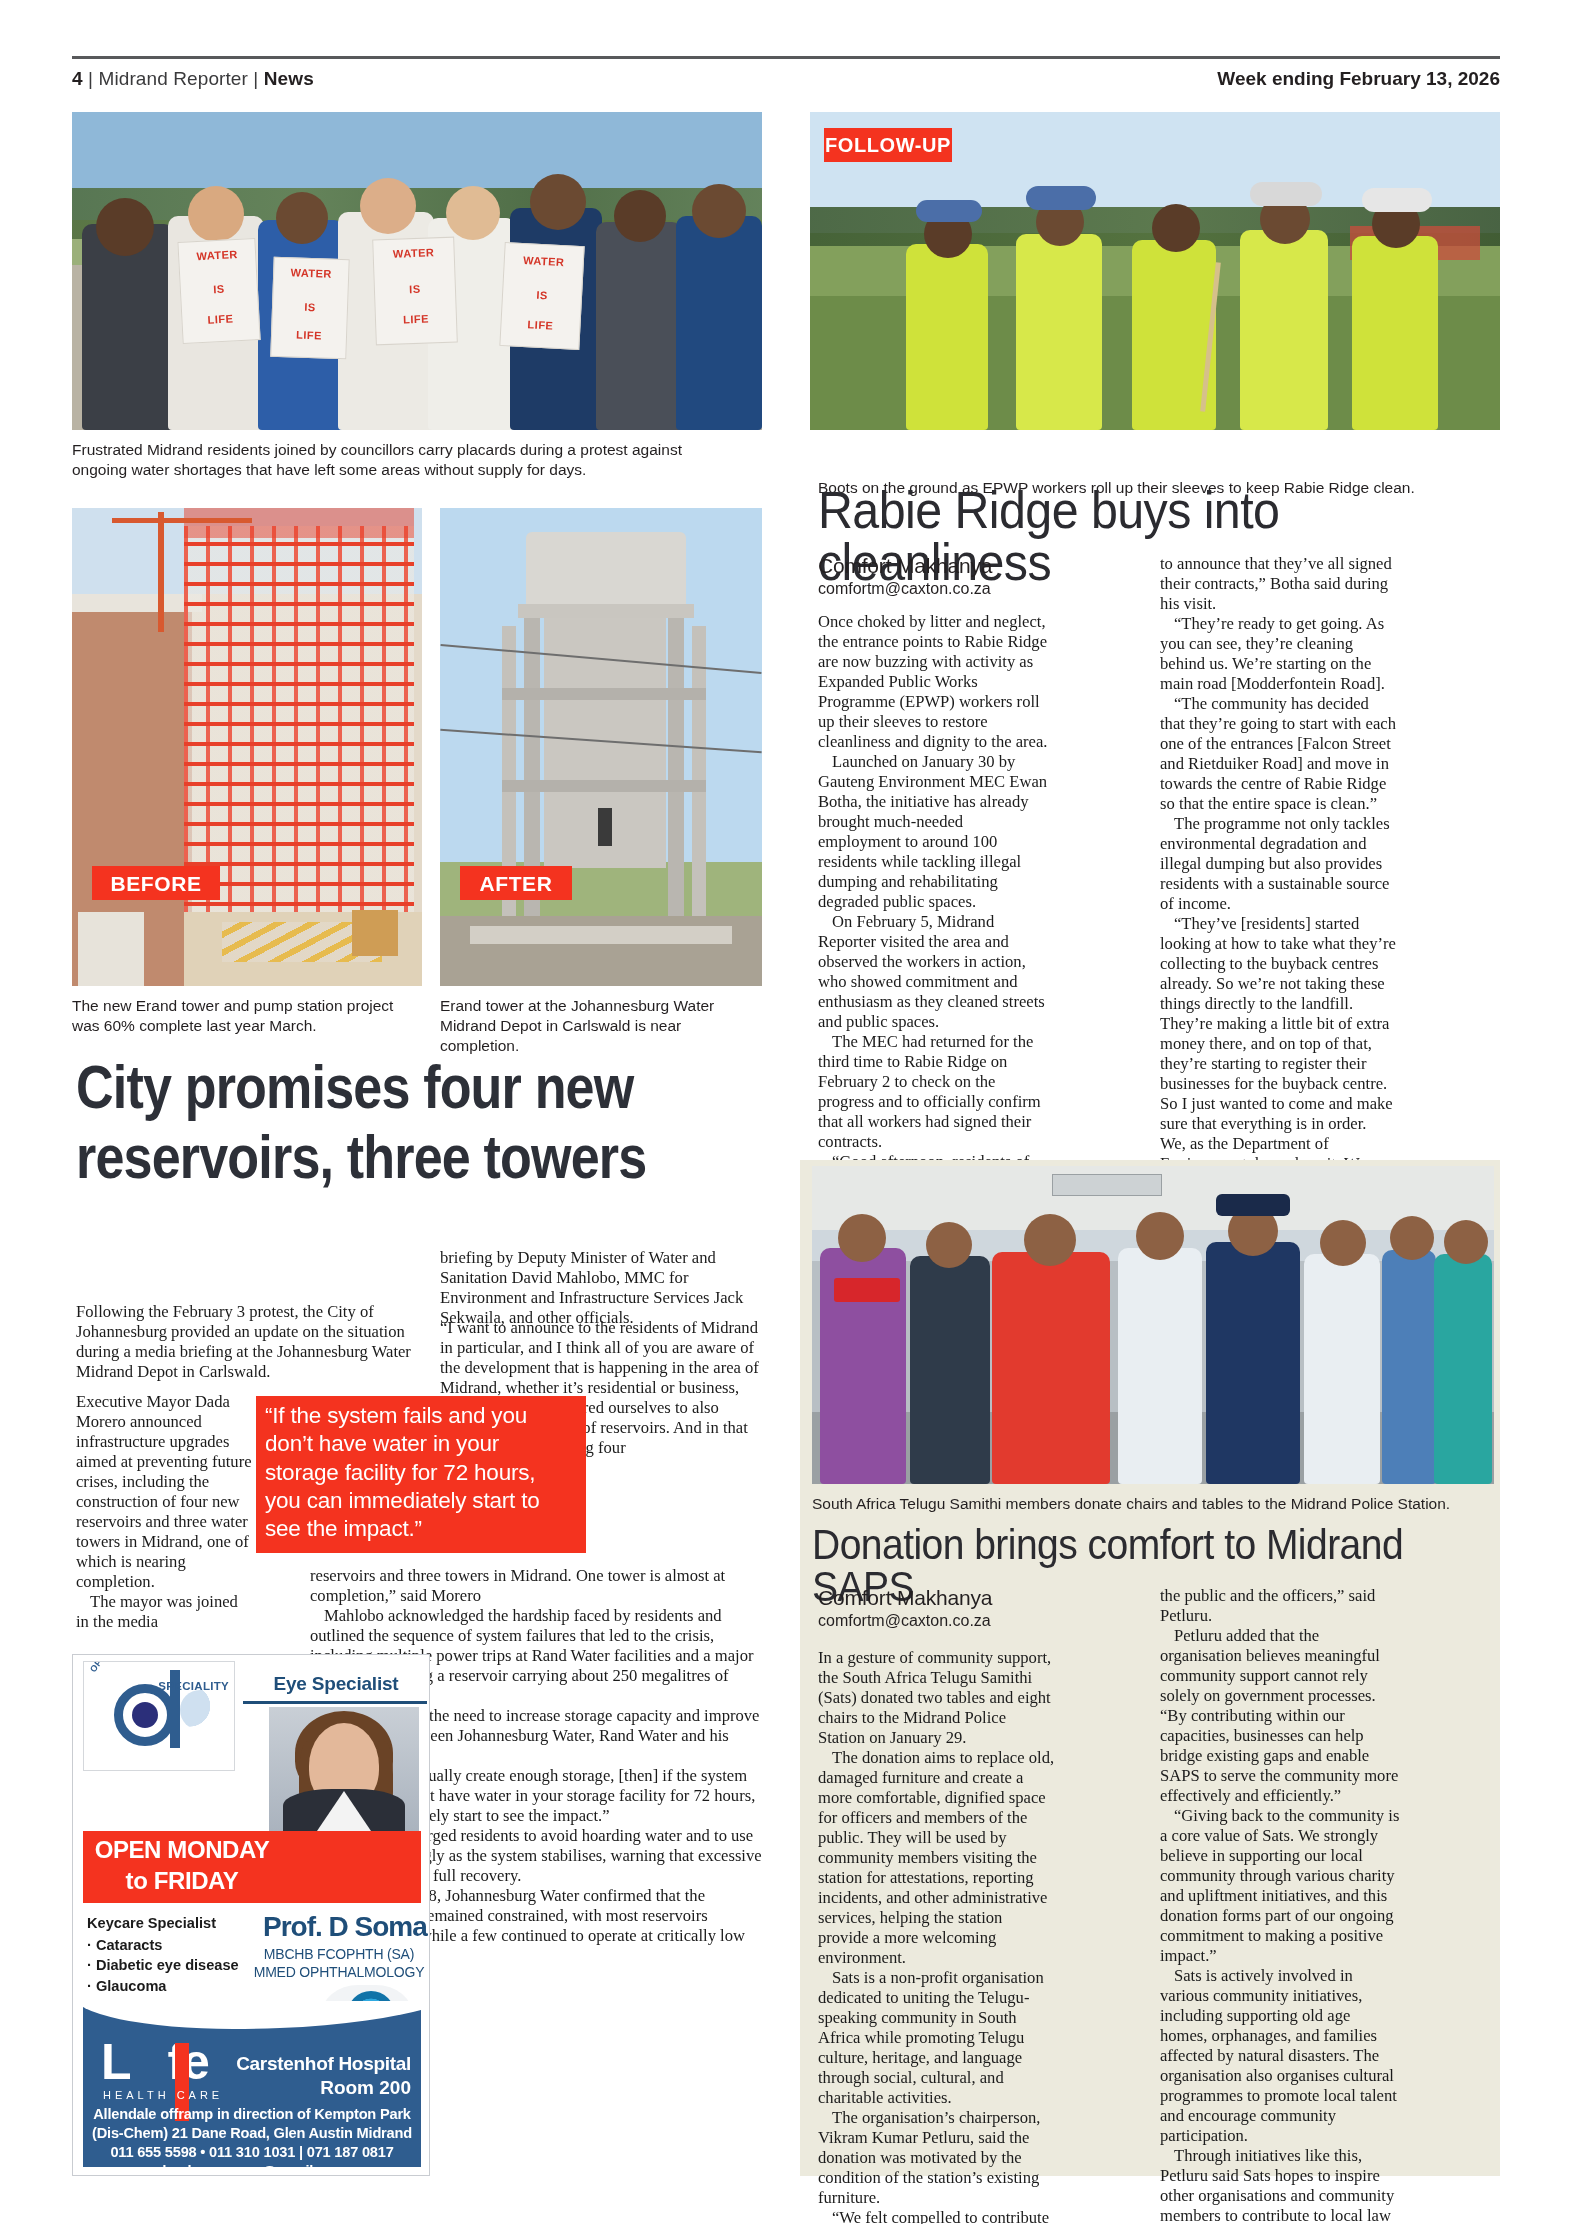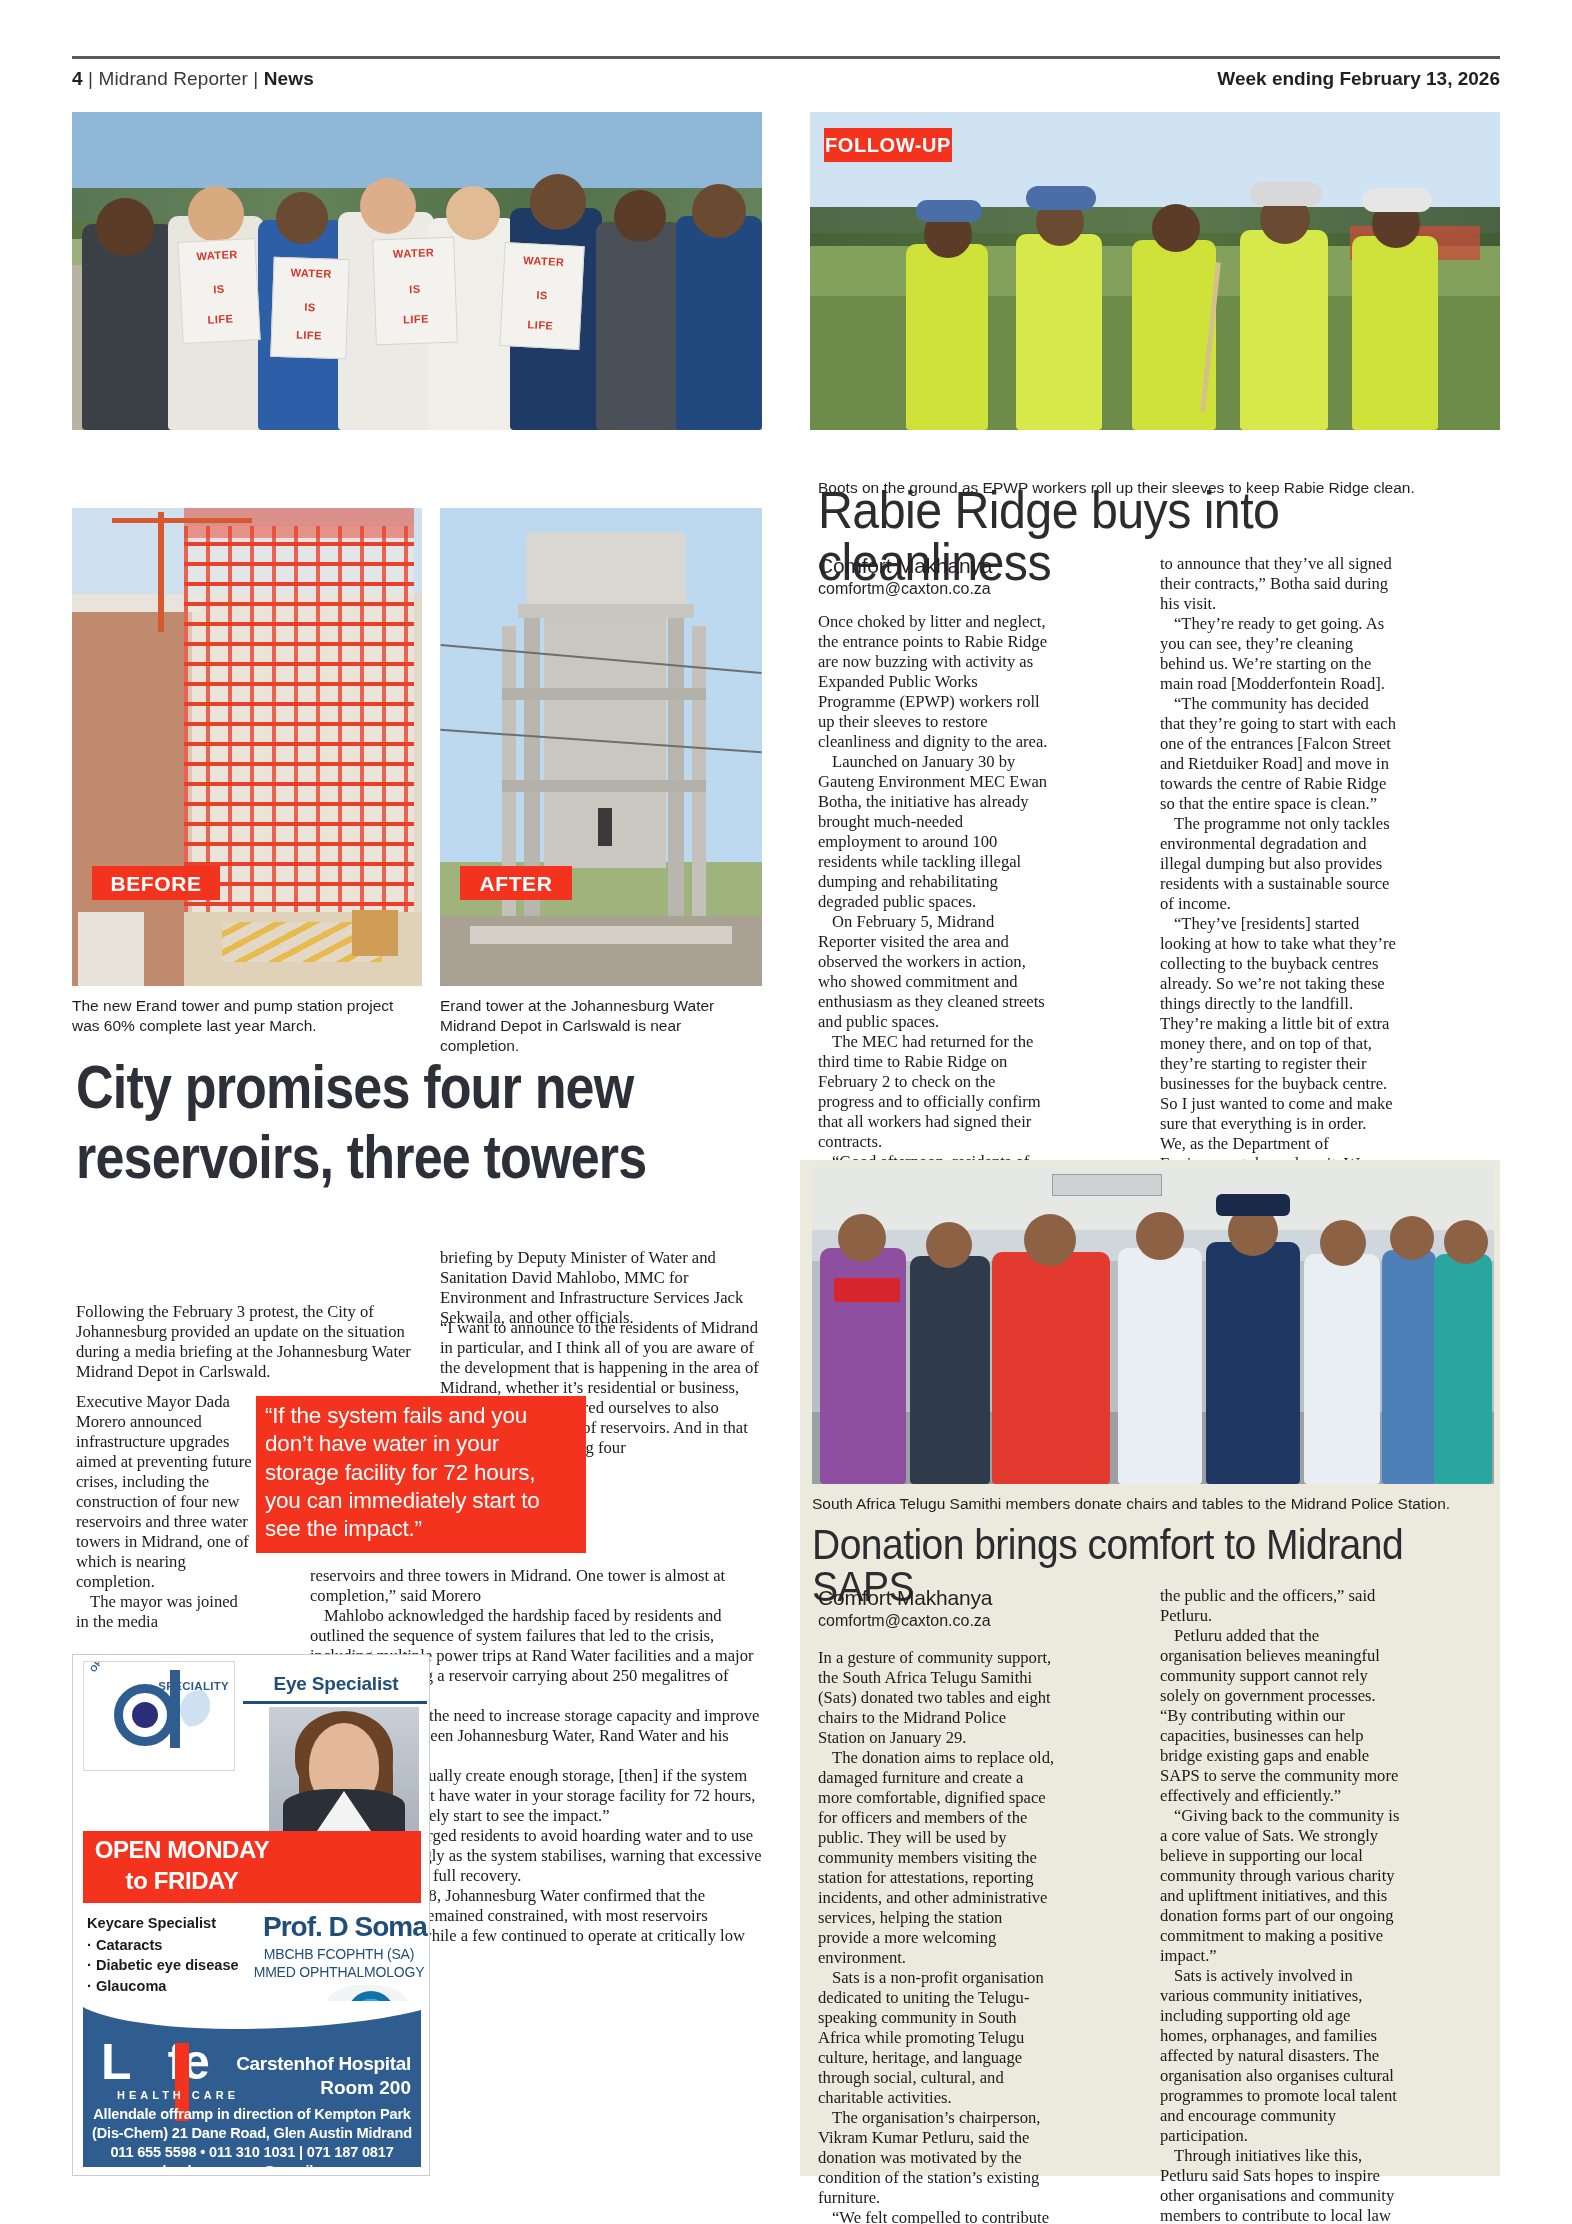--- a/index.html
+++ b/index.html
@@ -203,21 +203,21 @@
   }
   .life{
     position:absolute; left:18px; top:36px; width:150px; height:62px;
   }
   .life .word{
     font-size:50px; font-weight:bold; color:#fff; letter-spacing:-2px; line-height:1;
     font-family:"Liberation Sans",sans-serif;
   }
   .life .hc{
     position:absolute; left:2px; top:52px; font-size:11px; letter-spacing:4px;
-    color:#fff; font-weight:bold;margin-left:14px;
+    color:#fff; font-weight:normal;
   }
   .life .redbar{ position:absolute; left:74px; top:6px; width:14px; height:78px; background:#f4331f; }
   .ad-hosp{
     position:absolute; right:10px; top:52px; width:180px; text-align:right;
     font-size:19px; font-weight:bold; color:#fff; letter-spacing:-.3px;
   }
   .ad-room{
     position:absolute; right:10px; top:76px; width:180px; text-align:right;
     font-size:19px; font-weight:bold; color:#fff;
   }
@@ -286,20 +286,21 @@
       <span style="top:8px">WATER</span>
         <span style="top:44px">IS</span>
         <span style="top:74px">LIFE</span>
     </div>
     <div class="placard" style="left:430px;top:132px;width:80px;height:104px;transform:rotate(3deg)">
       <span style="top:10px">WATER</span>
         <span style="top:44px">IS</span>
         <span style="top:74px">LIFE</span>
     </div>
   </div>
+  <div class="cap" style="left:72px; top:440px; width:660px;">Frustrated Midrand residents joined by councillors carry placards during a protest against ongoing water shortages that have left some areas without supply for days.</div>
 
   <div class="photo" style="left:810px; top:112px; width:690px; height:318px;">
     <div style="position:absolute;inset:0;background:linear-gradient(#cfe3f2 0 38%, #83a05c 38% 58%, #6d8c49 58% 100%)"></div>
     <div style="position:absolute;left:0;top:30%;width:100%;height:12%;background:linear-gradient(90deg,#3f5c34,#4f6d3c,#3a5530);opacity:.9"></div>
     <div style="position:absolute;right:20px;top:36%;width:130px;height:34px;background:#c94d3c;opacity:.75"></div>
 
     <div class="ph-person" style="left:96px;top:132px;width:82px;height:186px;background:#cfe23a;"></div>
     <div class="ph-person" style="left:114px;top:98px;width:48px;height:48px;border-radius:50%;background:#5a3c28;"></div>
     <div class="ph-person" style="left:106px;top:88px;width:66px;height:22px;border-radius:18px;background:#4b6ea8;"></div>
     <div class="ph-person" style="left:206px;top:122px;width:86px;height:196px;background:#d7e84a;"></div>

